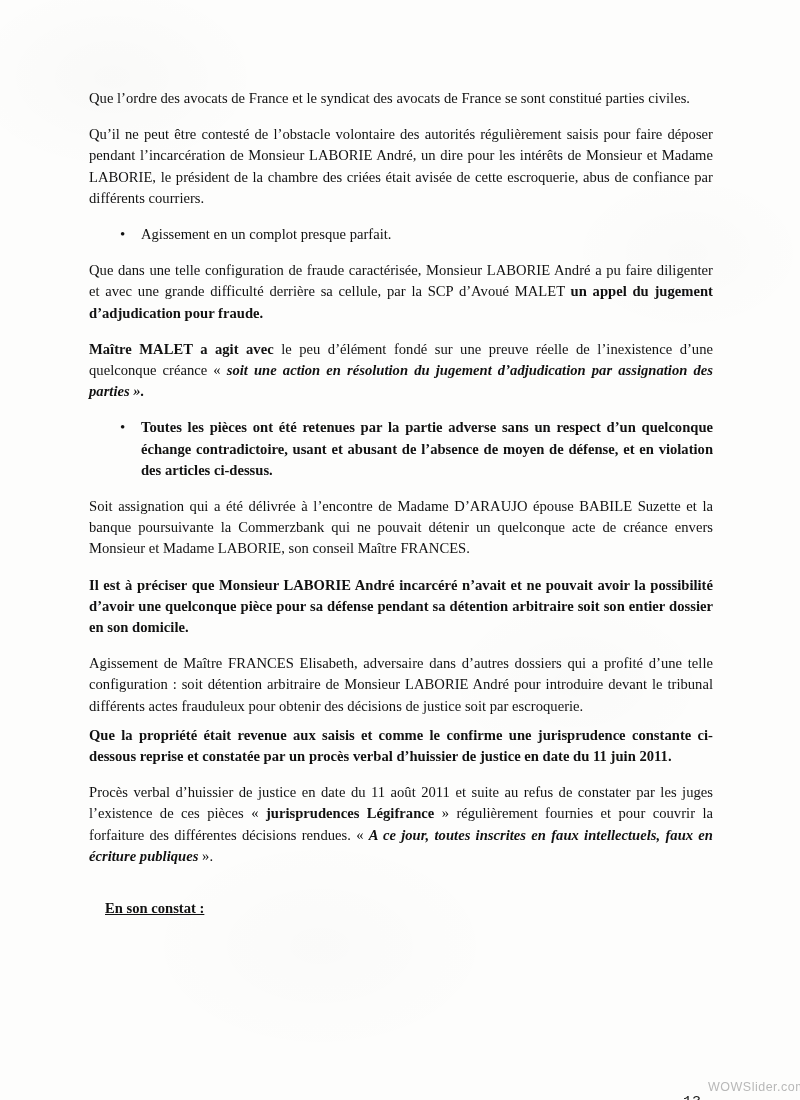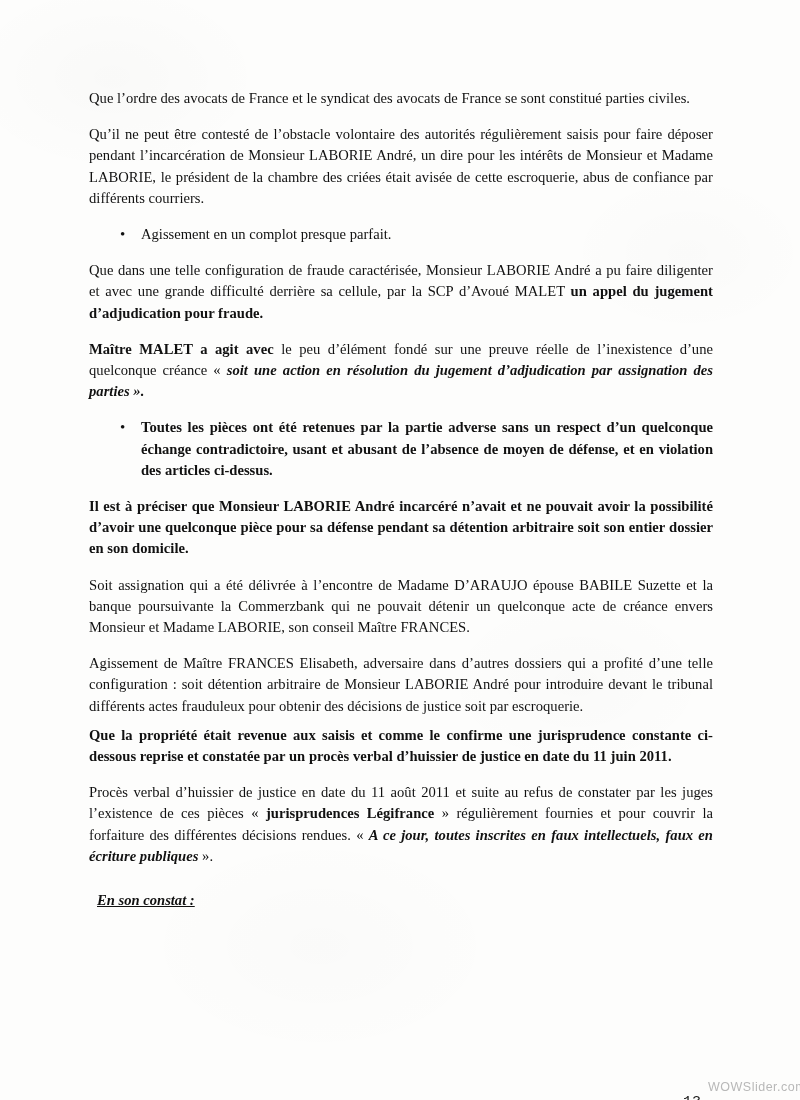--- a/index.html
+++ b/index.html
@@ -81,27 +81,26 @@
     text-justify: inter-word;
   }
   .bullet-row.bold .btext {
     font-weight: bold;
   }
 
   b, .b { font-weight: bold; }
   .bi { font-weight: bold; font-style: italic; }
 
   .heading-underline {
-    margin: 8px;
+    margin: 16px;
     font-size: 14.6px;
     line-height: 21.2px;
     font-weight: bold;
     text-decoration: underline;
     display: inline-block;
-    font-style: italic;
   }
 
   .heading-wrap {
     margin-top: 0px;
   }
 
   .page-number {
     position: absolute;
     left: 683px;
     top: 1066px;
@@ -142,23 +141,23 @@
 
     <p class="para"><span>Que dans une telle configuration de fraude caractérisée, Monsieur LABORIE André a pu faire diligenter et avec une grande difficulté derrière sa cellule,  par la SCP d’Avoué MALET  </span><span class="b">un appel du jugement d’adjudication pour fraude.</span></p>
 
     <p class="para"><span class="b">Maître MALET a agit avec</span><span> le peu d’élément fondé sur une preuve réelle de l’inexistence d’une quelconque créance « </span><span class="bi">soit une action en résolution du jugement d’adjudication par assignation des parties</span><span class="bi"> ».</span></p>
 
     <div class="bullet-row bold">
       <span class="dot">•</span>
       <span class="btext">Toutes les pièces ont été retenues par la partie adverse sans un respect d’un quelconque échange contradictoire, usant et abusant de l’absence de moyen de défense, et en violation des articles ci-dessus.</span>
     </div>
 
+    <p class="para">Soit assignation qui a été délivrée à l’encontre de Madame D’ARAUJO épouse BABILE Suzette et la banque poursuivante la Commerzbank qui ne pouvait détenir un quelconque acte de créance envers Monsieur et Madame LABORIE, son conseil Maître FRANCES.</p>
+
     <p class="para bold">Il est à préciser que Monsieur LABORIE André incarcéré n’avait et ne pouvait avoir la possibilité d’avoir une quelconque pièce pour sa défense pendant sa détention arbitraire soit son entier dossier en son domicile.</p>
-
-    <p class="para">Soit assignation qui a été délivrée à l’encontre de Madame D’ARAUJO épouse BABILE Suzette et la banque poursuivante la Commerzbank qui ne pouvait détenir un quelconque acte de créance envers Monsieur et Madame LABORIE, son conseil Maître FRANCES.</p>
 
     <p class="para tight">Agissement de Maître FRANCES Elisabeth, adversaire dans d’autres dossiers qui a profité d’une telle configuration : soit détention arbitraire de Monsieur LABORIE André pour introduire devant le tribunal différents actes frauduleux pour obtenir des décisions de justice soit par escroquerie.</p>
 
 
     <p class="para bold">Que la propriété était revenue aux saisis et comme le confirme une jurisprudence constante ci-dessous reprise et constatée par un procès verbal d’huissier de justice en date du 11 juin 2011.</p>
 
     <p class="para"><span>Procès verbal d’huissier de justice en date du 11 août 2011 et suite au refus de constater par les juges l’existence de ces pièces « </span><span class="b">jurisprudences Légifrance</span><span> » régulièrement fournies et pour couvrir la forfaiture des différentes décisions rendues. «  </span><span class="bi">A ce jour, toutes inscrites en faux intellectuels, faux en écriture publiques</span><span> ».</span></p>
 
     <div class="heading-wrap">
       <span class="heading-underline">En son constat :</span>

